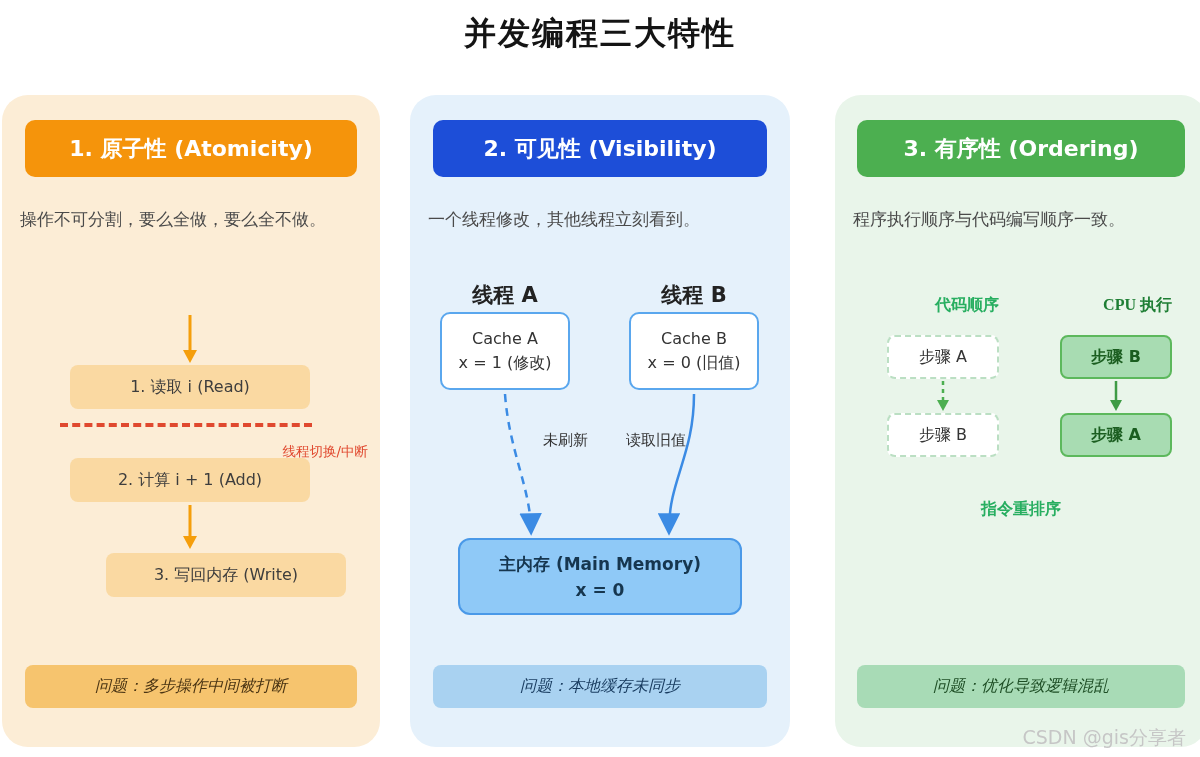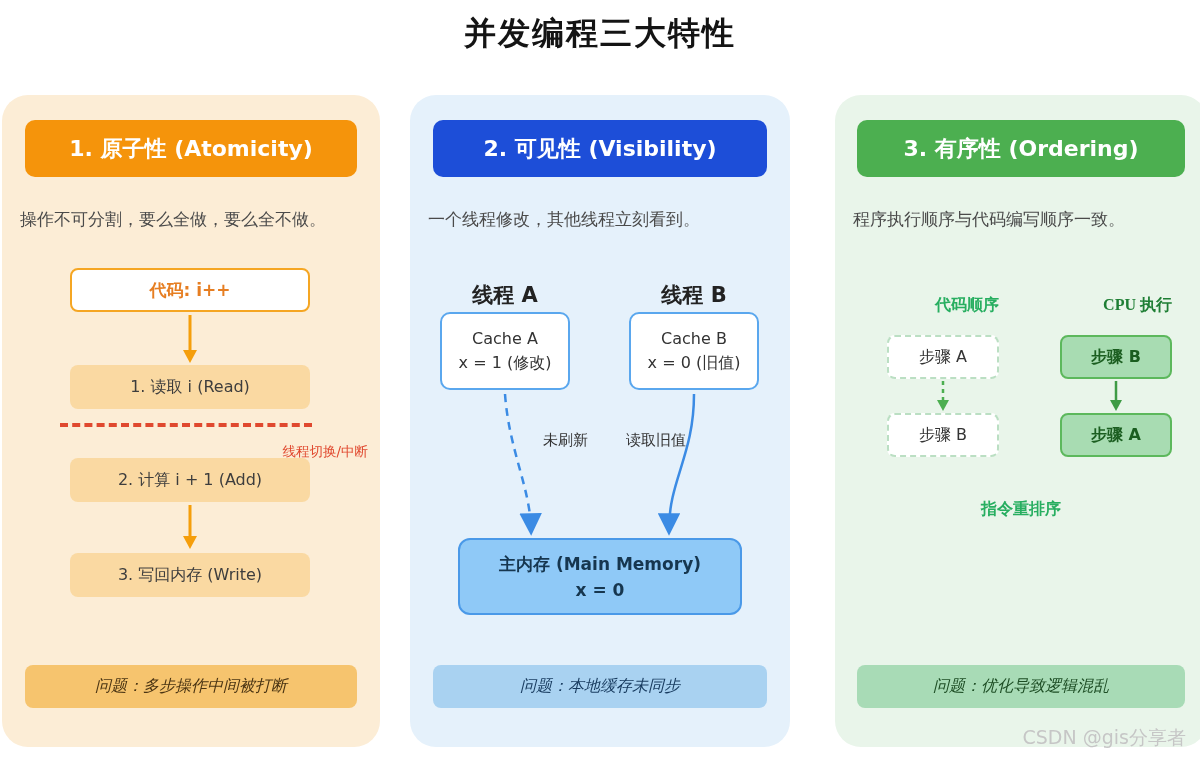--- a/index.html
+++ b/index.html
@@ -36,21 +36,21 @@
 
   
   .code-box { position:absolute; left:68px; top:173px; width:240px; height:44px;
               background:#ffffff; border:2px solid #F5A623; border-radius:8px;
               display:flex; align-items:center; justify-content:center;
               color:#E67E22; font-weight:bold; font-size:17px; }
   .step-box { position:absolute; left:68px; width:240px; height:44px;
               background:#FAD9A2; border-radius:8px;
               display:flex; align-items:center; justify-content:center;
               font-size:16px; color:#3d3d3d; }
-  .step-1 { top:270px; } .step-2 { top:363px; } .step-3 { top:458px; }
+  .step-1 { top:270px; } .step-2 { top:363px; } .step-3 { top:458px;margin-left:36px; }
   .oarrow { position:absolute; left:179px; }
   .oa-1 { top:220px; } .oa-2 { top:410px; }
   .interrupt-line { position:absolute; left:58px; top:328px; width:252px; height:0;
                     border-top:4px dashed #E0492F; }
   .interrupt-label { position:absolute; right:12px; top:348px;
                      font-size:13.5px; color:#E0492F; }
 
   
   .thread-label { position:absolute; top:186px; width:130px; text-align:center;
                   font-weight:bold; font-size:21px; color:#222222; }
@@ -89,21 +89,20 @@
 <body>
 
 <div class="canvas">
 
   <div class="title">并发编程三大特性</div>
 
   <section class="panel panel-atomicity">
     <div class="panel-header ph-orange">1. 原子性 (Atomicity)</div>
     <p class="panel-desc">操作不可分割，要么全做，要么全不做。</p>
 
-    <div class="code-box">代码: i++</div>
 
     <svg class="oarrow oa-1" width="18" height="50">
       <line x1="9" y1="0" x2="9" y2="37" stroke="#F59E0B" stroke-width="3"></line>
       <polygon points="2,35 16,35 9,48" fill="#F59E0B"></polygon>
     </svg>
 
     <div class="step-box step-1">1. 读取 i (Read)</div>
 
     <div class="interrupt-line"></div>
     <div class="interrupt-label">线程切换/中断</div>

